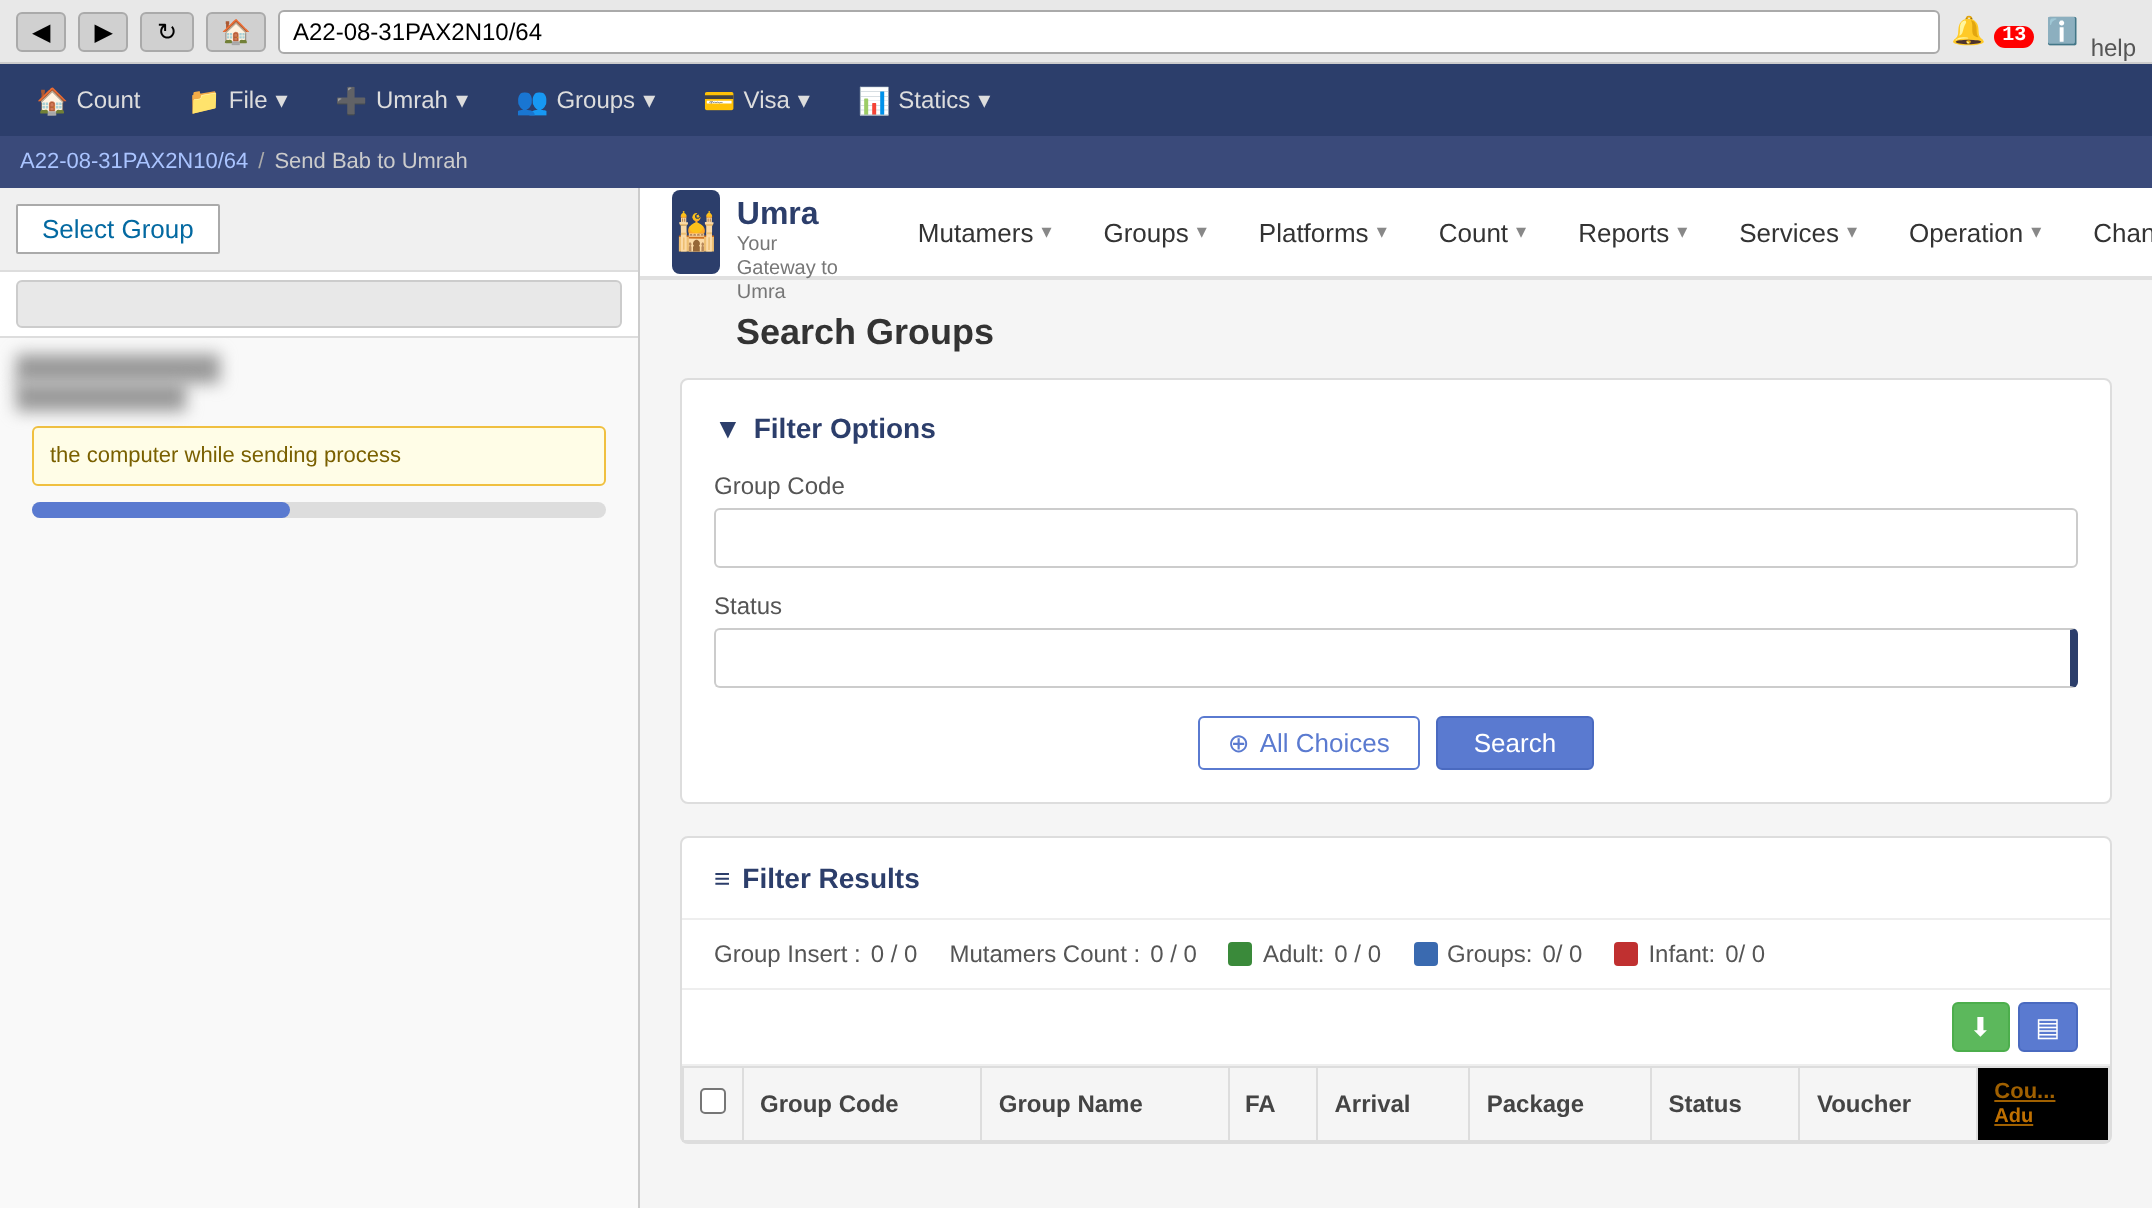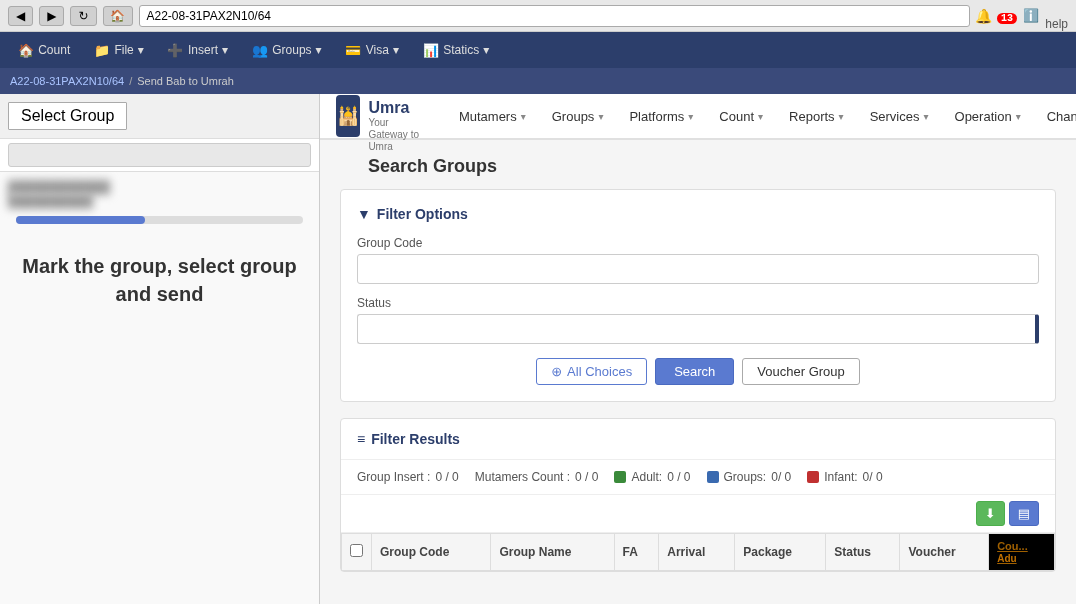--- a/index.html
+++ b/index.html
@@ -109,23 +109,23 @@
       padding: 8px 8px;
       align-items: center;
       background: #f0f0f0;
       border-bottom: 1px solid #ddd;
     }
     .btn-select-group {
       background: #fff;
       border: 1px solid #aaa;
       border-radius: 1px;
       padding: 4px 12px;
-      font-size: 16px;
-      cursor: pointer;
-      color: #000000;
+      font-size: 13px;
+      cursor: pointer;
+      color: #0369a1;
     }
     .sidebar-input-row {
       padding: 4px 8px;
       border-bottom: 1px solid #ddd;
     }
     .sidebar-input {
       width: 100%;
       height: 24px;
       border: 1px solid #ccc;
       border-radius: 3px;
@@ -432,21 +432,21 @@
     <span class="icon">🏠</span>
     <span>Count</span>
   </div>
   <div class="app-nav-item">
     <span class="icon">📁</span>
     <span>File</span>
     <span>▾</span>
   </div>
   <div class="app-nav-item">
     <span class="icon">➕</span>
-    <span>Insert</span>
+    <span>Umrah</span>
     <span>▾</span>
   </div>
   <div class="app-nav-item">
     <span class="icon">👥</span>
     <span>Groups</span>
     <span>▾</span>
   </div>
   <div class="app-nav-item">
     <span class="icon">💳</span>
     <span>Visa</span>
@@ -470,26 +470,28 @@
   <div class="left-sidebar">
     <div class="sidebar-top-btns">
       <button class="btn-select-group">Select Group</button>
     </div>
     <div class="sidebar-input-row">
       <input class="sidebar-input" type="text" placeholder="" style="">
     </div>
     <div class="sidebar-content">
       <div class="sidebar-blurred">████████████</div>
       <div class="sidebar-blurred">██████████</div>
+      <div class="warning-box">
+        <span>the computer while sending process</span>
+      </div>
       <div class="sidebar-progress">
         <div class="progress-bar-outer">
           <div class="progress-bar-inner"></div>
         </div>
       </div>
-      <div class="mark-text">Mark the group, select group and send</div>
     </div>
   </div>
 
   <div class="right-content">
 
     <div class="site-nav">
       <div class="site-logo">
         <div class="site-logo-icon">🕌</div>
         <div class="site-logo-text">
           <div class="site-logo-title">Bab Al-Umra</div>
@@ -549,21 +551,20 @@
             <label>Status</label>
             <input class="form-input form-input-accent" type="text" style="">
           </div>
         </div>
         <div class="filter-actions">
           <button class="btn-all-choices">
             <span>⊕</span>
             <span>All Choices</span>
           </button>
           <button class="btn-search">Search</button>
-          <button class="btn-voucher">Voucher Group</button>
         </div>
       </div>
 
       <div class="results-box">
         <div class="results-header">
           <span>≡</span>
           <span>Filter Results</span>
         </div>
         <div class="results-stats">
           <span class="stat-item">

